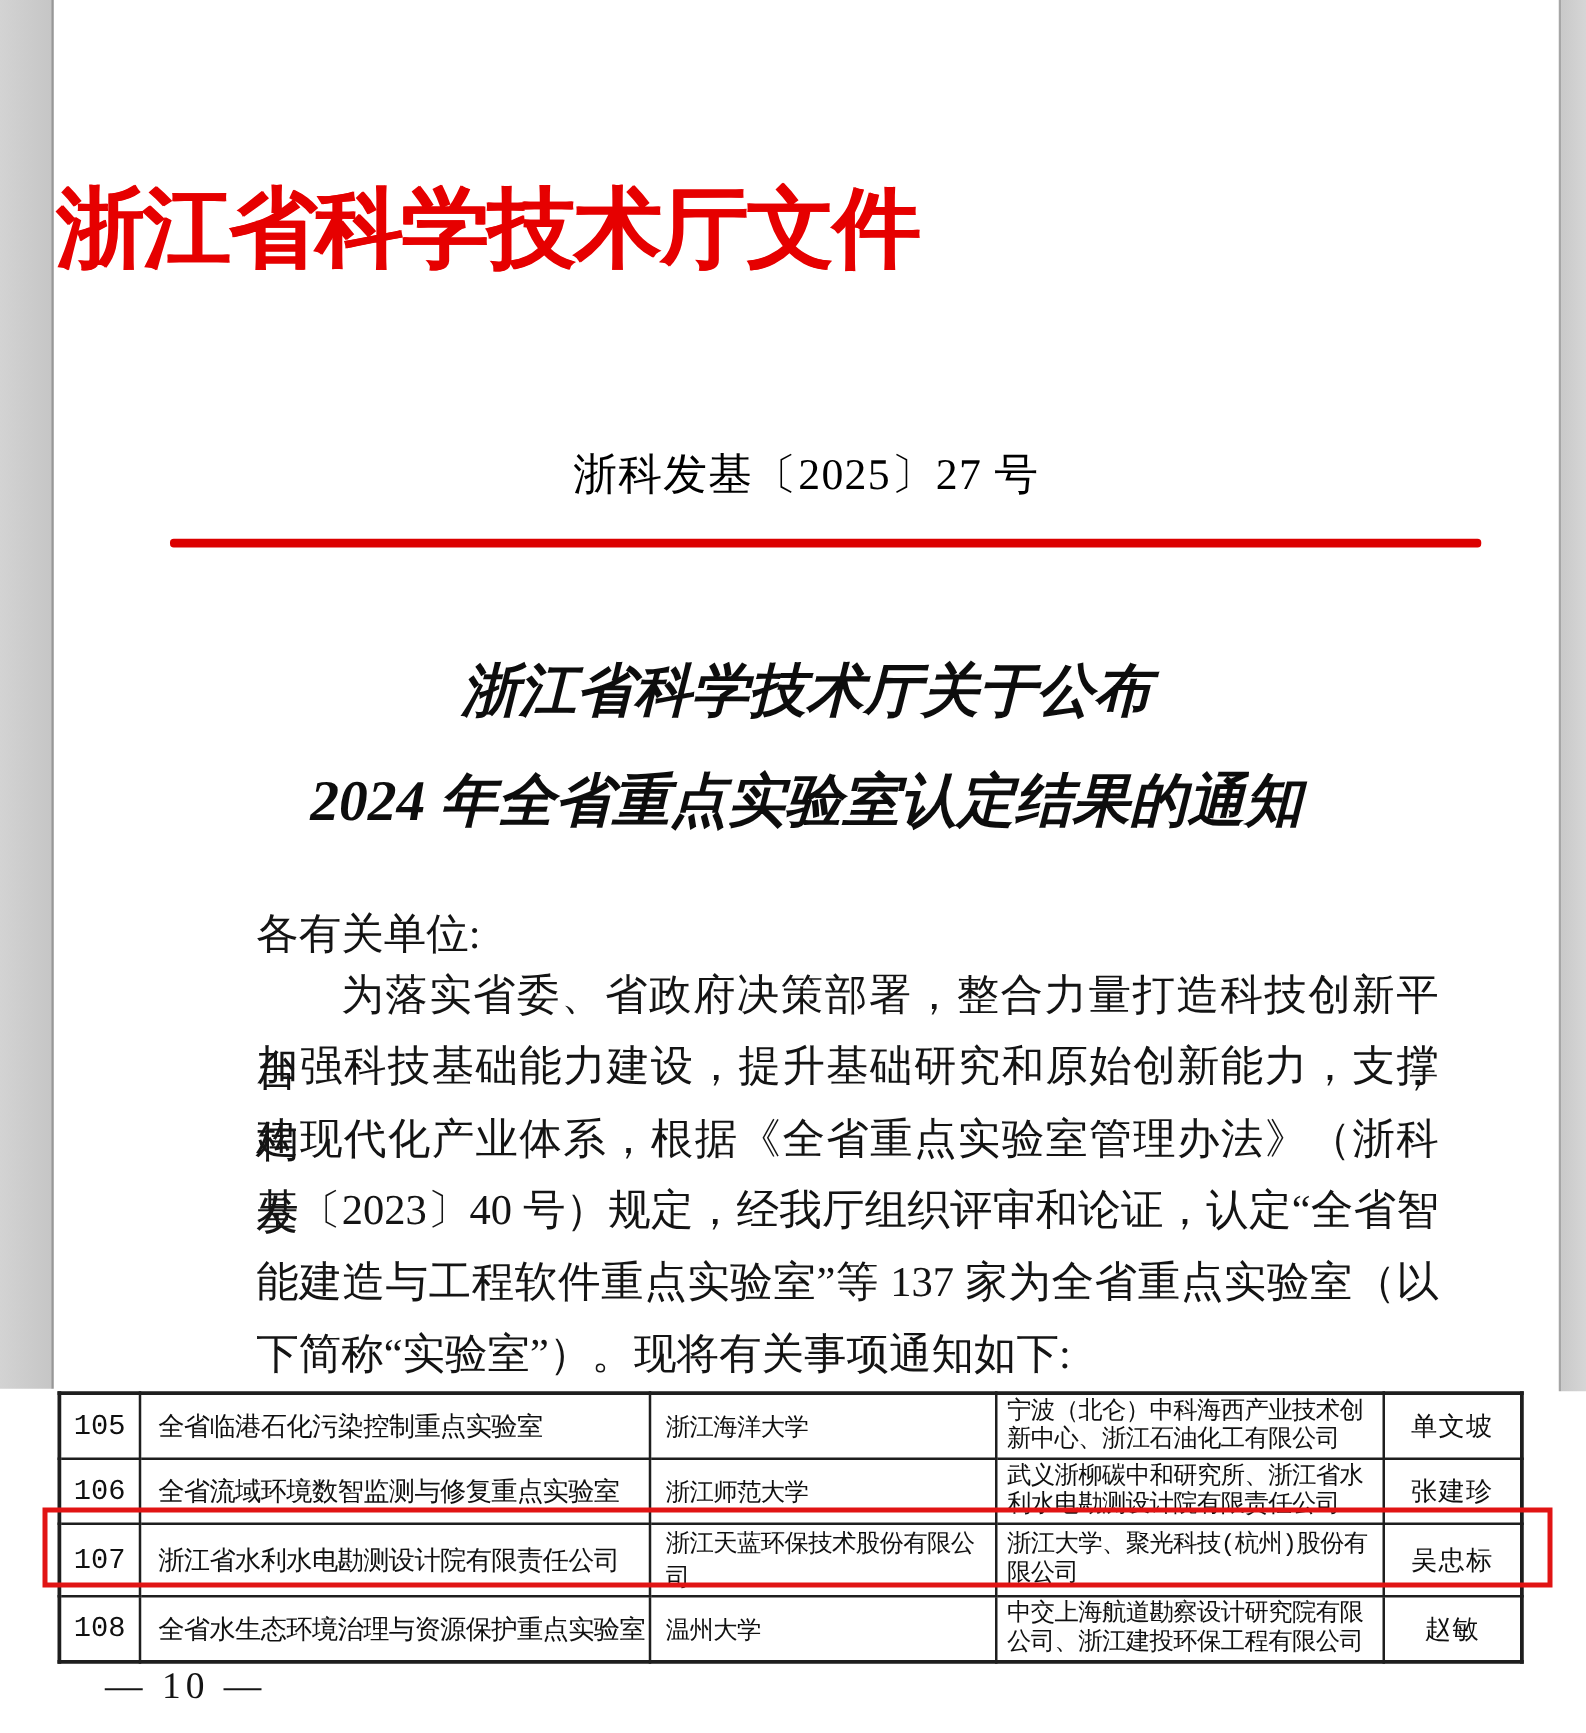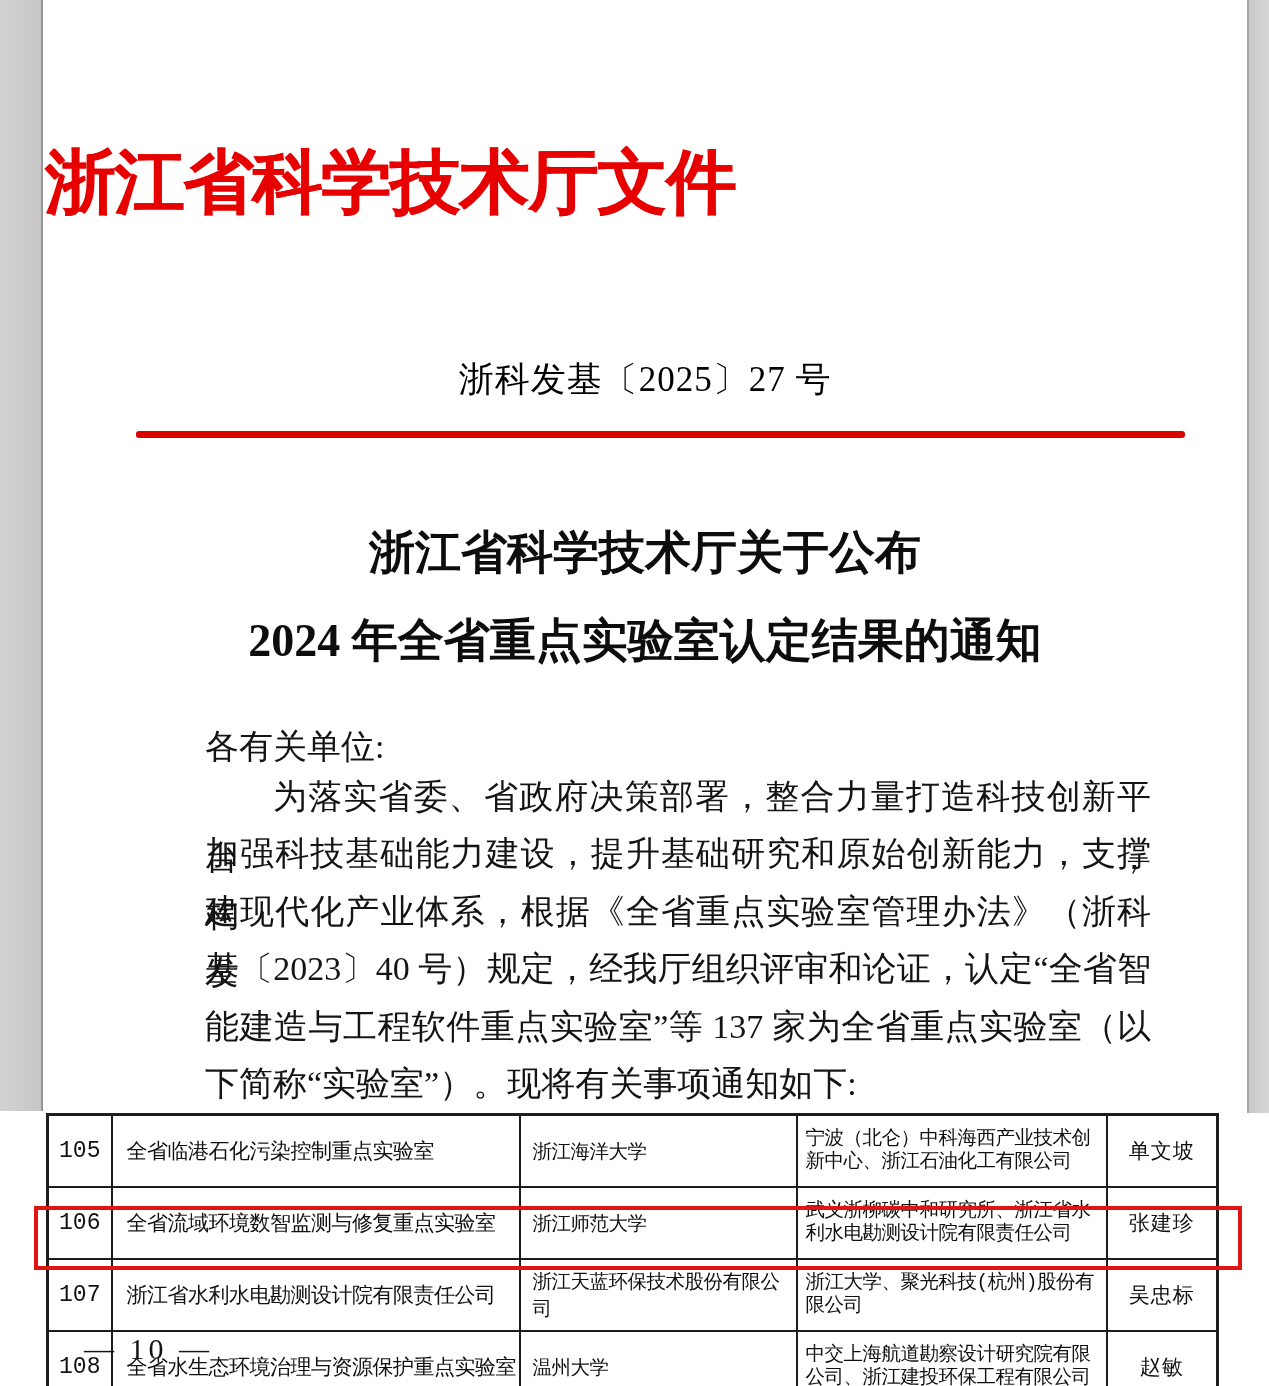--- a/index.html
+++ b/index.html
@@ -30,20 +30,21 @@
   .red-rule{
     position:absolute;left:136px;top:431px;width:1049px;height:7px;
     background:#dc0000;border-radius:3px;
   }
 
   
   .notice-title{
     position:absolute;left:45px;top:522px;width:1200px;
     text-align:center;font-weight:bold;color:#0d0d0d;font-size:46px;
     letter-spacing:0px;
+    font-style:italic;
   }
   .notice-line2{margin-top:26px;}
 
   
   .salutation{
     position:absolute;left:205px;top:724px;font-size:34px;color:#141414;
   }
   .body-para{position:absolute;left:205px;top:766px;width:946px;}
   .body-line{
     font-size:34px;color:#141414;height:57.4px;line-height:61px;
@@ -59,21 +60,21 @@
     border:3px solid #1e1e1e;
   }
   .lab-table td{
     border:2px solid #1e1e1e;color:#101010;overflow:hidden;
     font-family:Liberation Mono, monospace;
   }
   .lab-table tr{height:49px;}
   .c-no{text-align:center;font-size:23px;}
   .c-lab{font-size:21px;padding-left:14px;letter-spacing:-0.5px;}
   .c-inst{font-size:19.5px;padding-left:12px;letter-spacing:-0.5px;}
-  .c-par{font-size:19.5px;line-height:23px;padding:12px 8px;letter-spacing:-0.5px;word-break:break-all;}
+  .c-par{font-size:19.5px;line-height:23px;padding:2px 8px;letter-spacing:-0.5px;word-break:break-all;}
   .c-dir{text-align:center;font-size:21px;letter-spacing:1px;}
 
   
   .highlight-box{
     position:absolute;left:34px;top:1206px;width:1208px;height:64px;
     border:4px solid #e11414;box-sizing:border-box;z-index:5;pointer-events:none;
   }
 
   .page-number{
     position:absolute;left:84px;top:1332px;font-size:30px;color:#141414;

